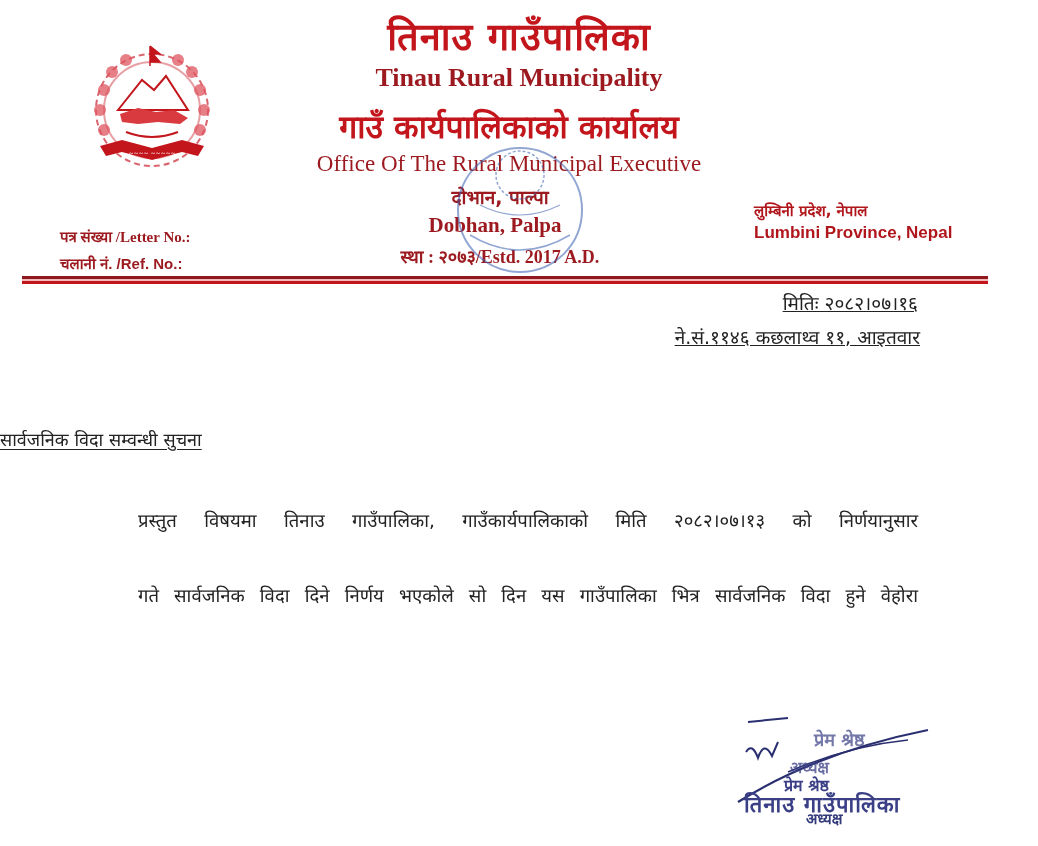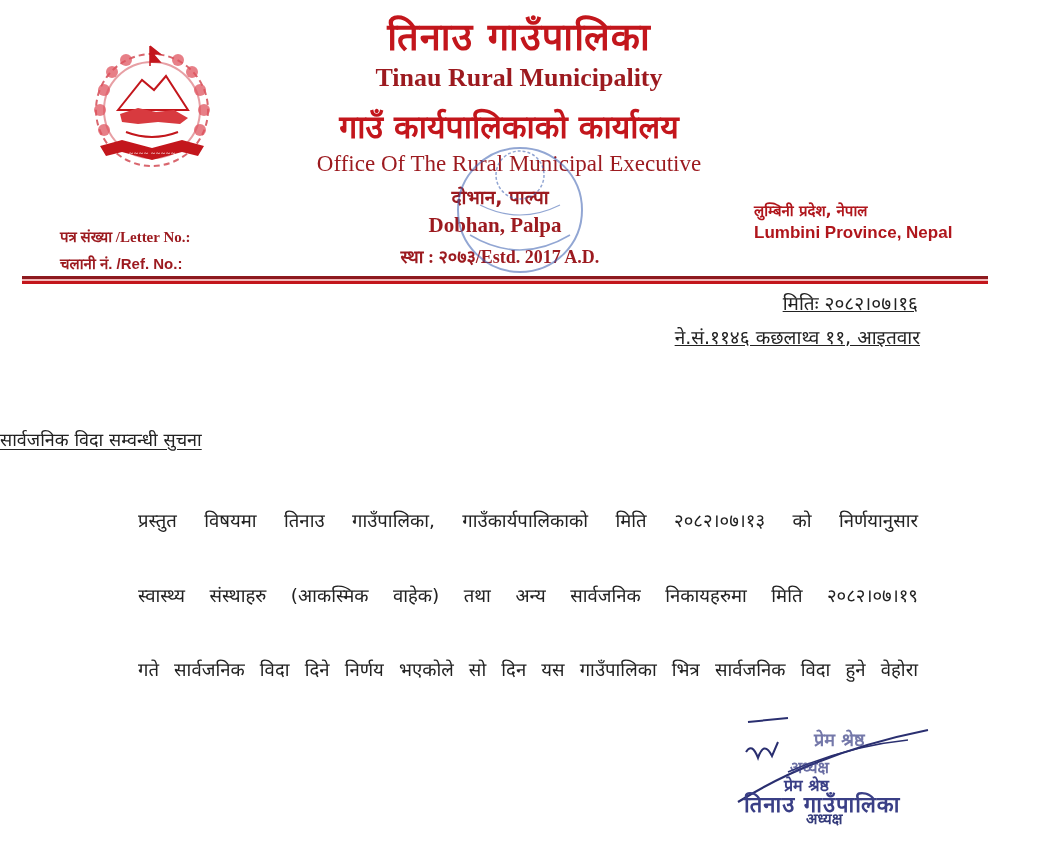--- a/index.html
+++ b/index.html
@@ -247,21 +247,20 @@
 
 <div class="abs date-line">मितिः २०८२।०७।१६</div>
 <div class="abs ns-line">ने.सं.११४६ कछलाथ्व ११, आइतवार</div>
 
 <div class="abs subject">
   <span>सार्वजनिक विदा सम्वन्धी सुचना</span>
 </div>
 
 <div class="abs body-text">
   <span class="body-line">प्रस्तुत विषयमा तिनाउ गाउँपालिका, गाउँकार्यपालिकाको मिति २०८२।०७।१३ को निर्णयानुसार</span>
-  <span class="body-line">स्वास्थ्य संस्थाहरु (आकस्मिक वाहेक) तथा अन्य सार्वजनिक निकायहरुमा मिति २०८२।०७।१९</span>
   <span class="body-line">गते सार्वजनिक विदा दिने निर्णय भएकोले सो दिन यस गाउँपालिका भित्र सार्वजनिक विदा हुने वेहोरा</span>
 </div>
 
 <div class="abs signature">
   <svg width="240" height="110" viewBox="0 0 240 110">
     <path d="M20 10 L60 6" stroke="#2a2f70" stroke-width="2" fill="none"></path>
     <path d="M18 40 Q24 30 30 46 Q36 28 44 44 L50 30" stroke="#2a2f70" stroke-width="2" fill="none"></path>
     <path d="M10 90 Q90 40 200 18" stroke="#2a2f70" stroke-width="2.2" fill="none"></path>
     <path d="M60 60 Q120 34 180 28" stroke="#2a2f70" stroke-width="1.6" fill="none"></path>
     <text x="86" y="34" font-size="18" fill="#3a3f86" opacity="0.7" font-family="DejaVu Sans, sans-serif" font-weight="bold">प्रेम श्रेष्ठ</text>

